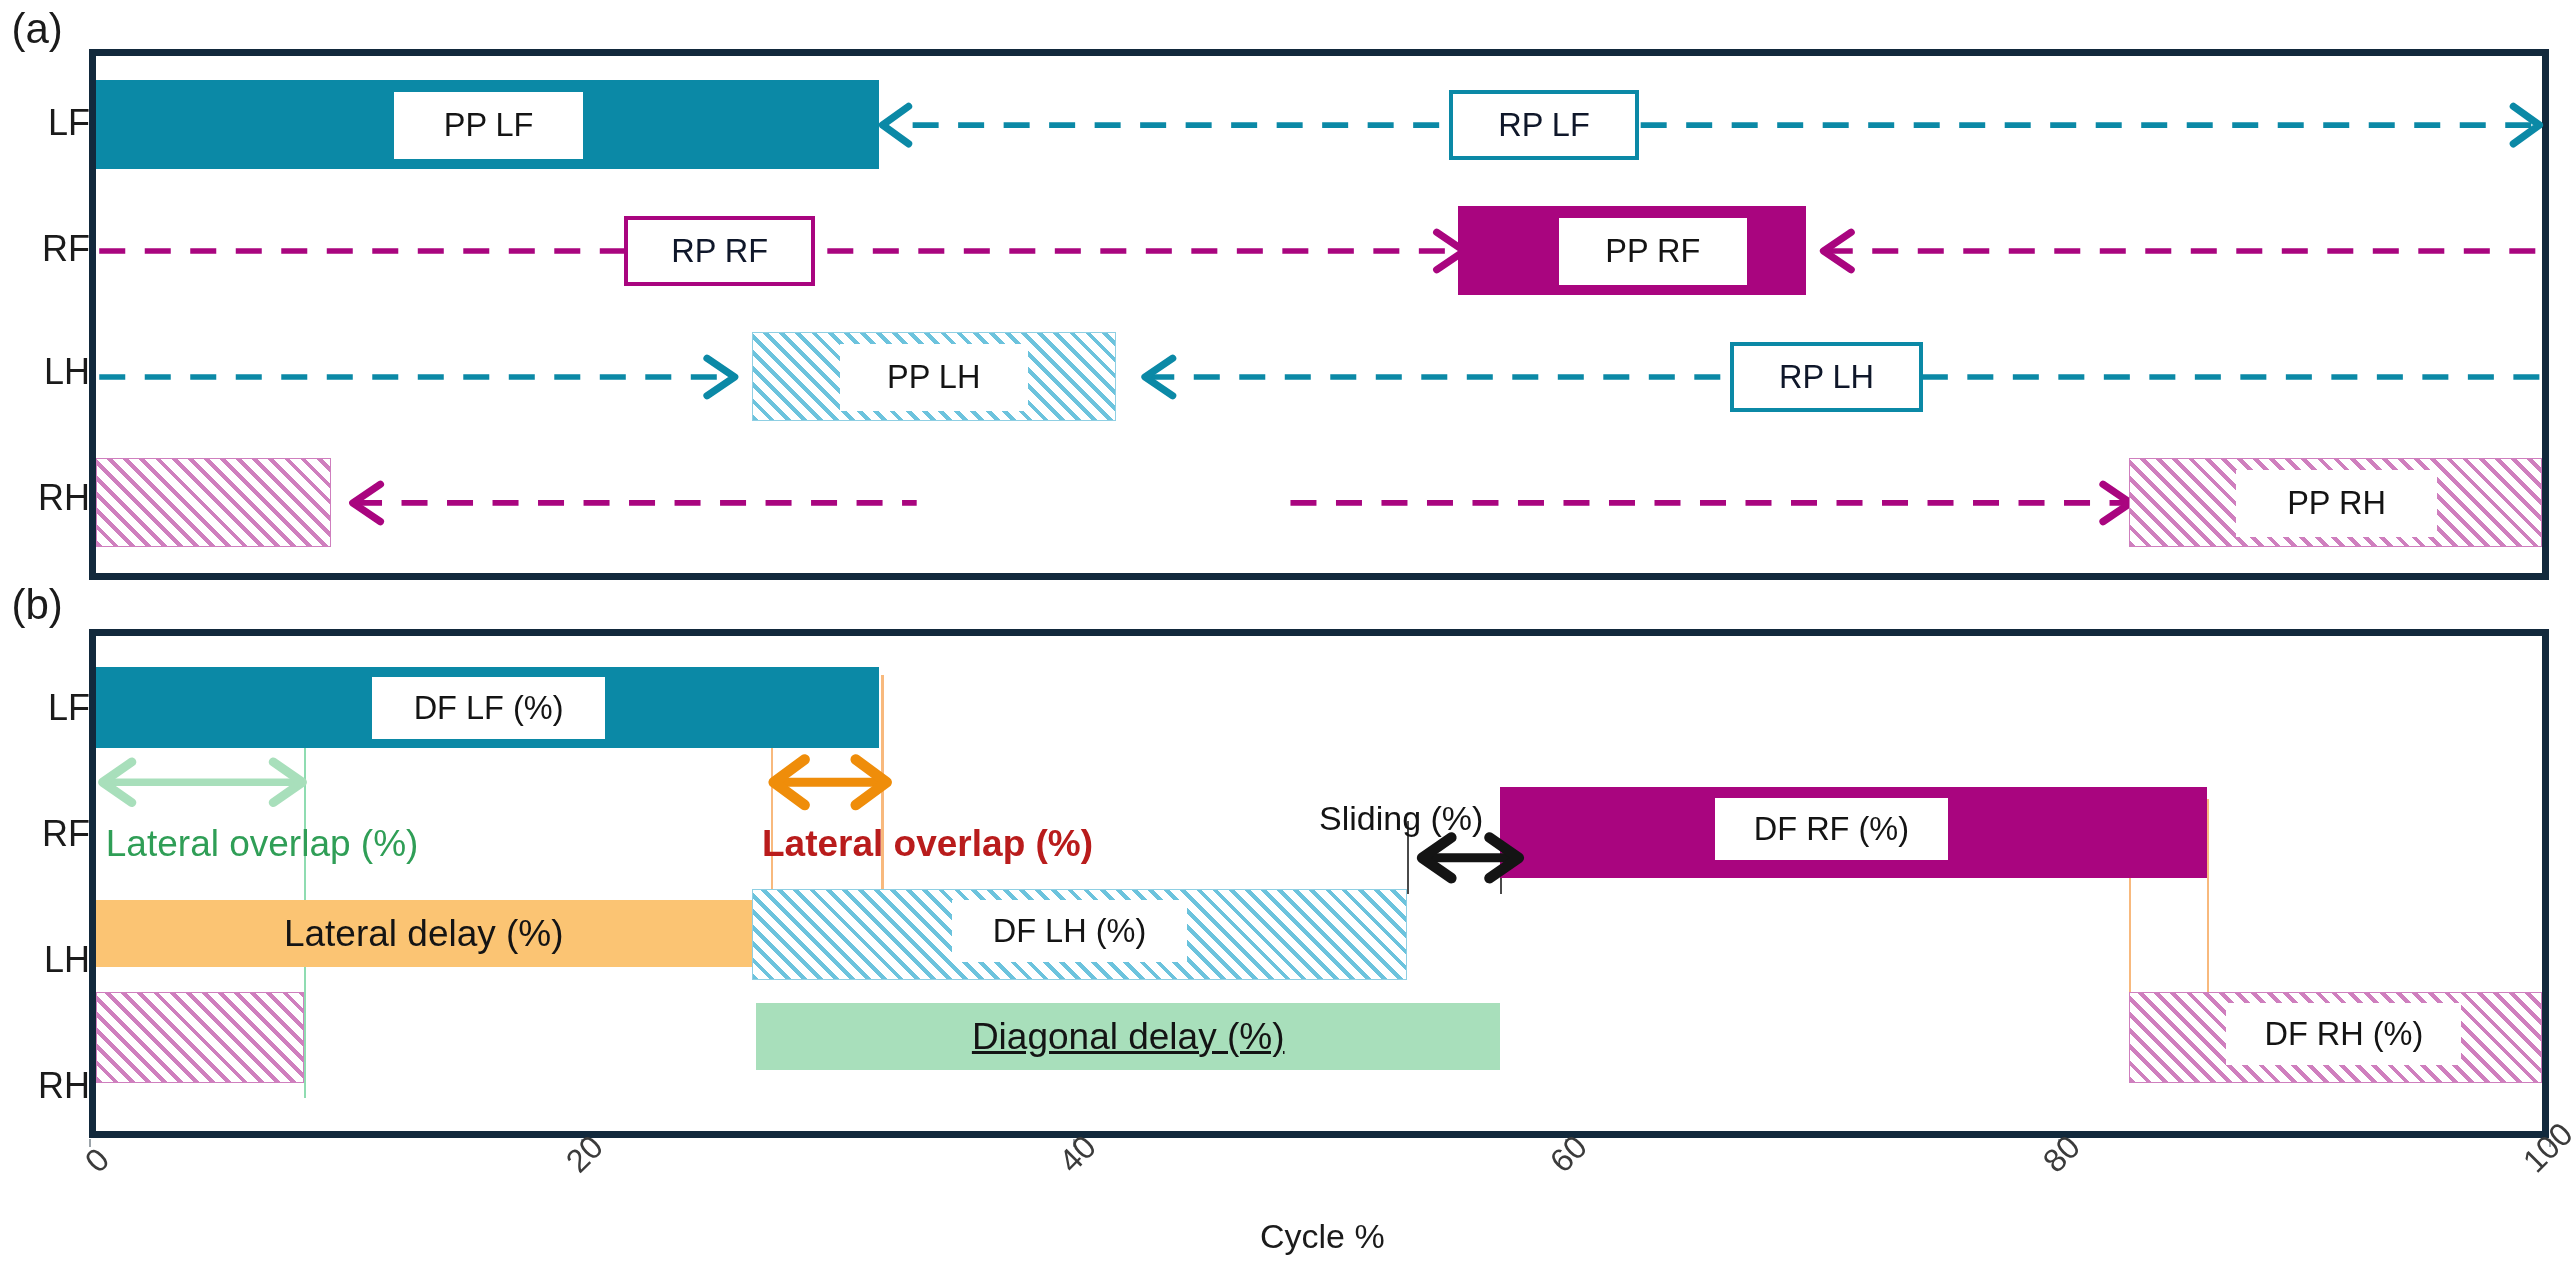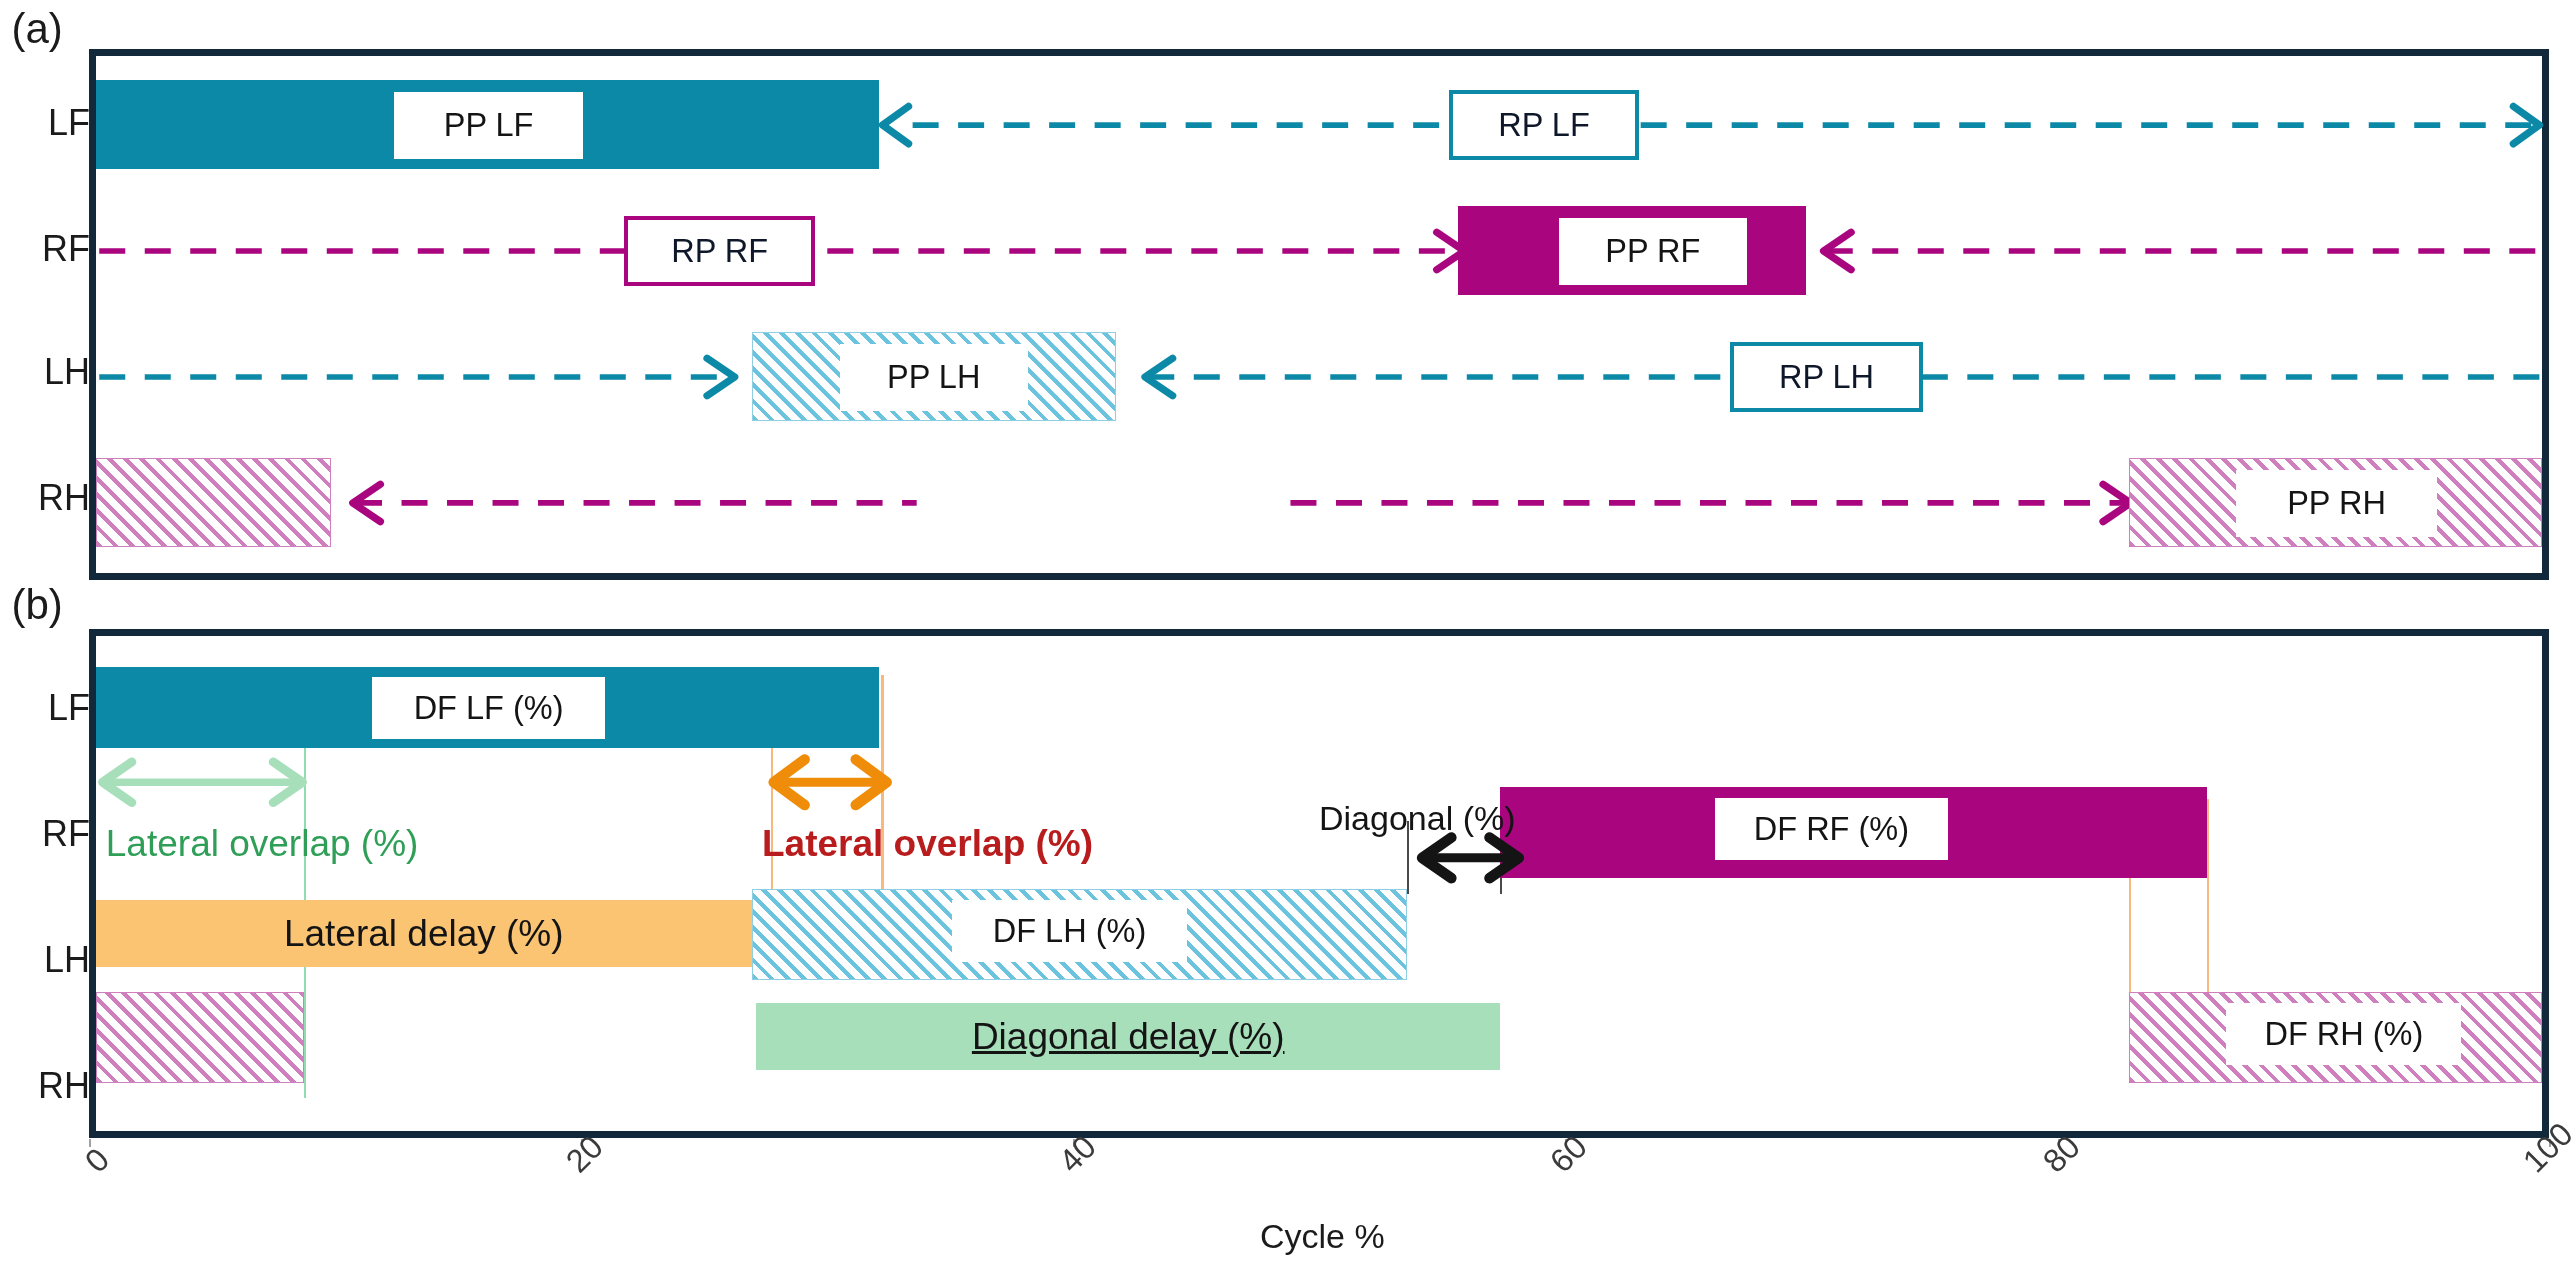--- a/index.html
+++ b/index.html
@@ -142,21 +142,21 @@
     <div class="annotext" style="left:666px;top:187px;color:#b91c1c;font-weight:bold;">Lateral overlap (%)</div>
 
     <div class="bar solid-magenta" style="left:57.4%;width:28.9%;top:151px;height:91px;"></div>
     <div class="chip" style="left:66.2%;width:9.5%;top:162px;height:62px;">DF RF (%)</div>
 
     <svg class="abs" style="left:0;top:0;width:2445px;height:494px;" viewBox="0 0 3009 608" width="2445" height="494">
       <line x1="1638" y1="273" x2="1745" y2="273" stroke="#141414" stroke-width="11"></line>
       <polyline points="1668,248 1632,273 1668,298" fill="none" stroke="#141414" stroke-width="13" stroke-linecap="round" stroke-linejoin="round"></polyline>
       <polyline points="1715,248 1751,273 1715,298" fill="none" stroke="#141414" stroke-width="13" stroke-linecap="round" stroke-linejoin="round"></polyline>
     </svg>
-    <div class="annotext" style="left:1223px;top:163px;color:#141414;font-size:34px;">Diagonal (%)</div>
+    <div class="annotext" style="left:1223px;top:163px;color:#141414;font-size:34px;">Sliding (%)</div>
 
     <div class="annobar" style="left:0%;width:26.8%;top:264px;height:67px;background:#fbc473;text-align:center;">Lateral delay  (%)</div>
     <div class="bar hatch-teal" style="left:26.8%;width:26.8%;top:253px;height:91px;"></div>
     <div class="chip" style="left:35.0%;width:9.6%;top:264px;height:62px;">DF LH (%)</div>
 
     <div class="annobar" style="left:27.0%;width:30.4%;top:367px;height:67px;background:#a8dfbb;text-decoration:underline;">Diagonal delay  (%)</div>
     <div class="bar hatch-magenta" style="left:0%;width:8.5%;top:356px;height:91px;"></div>
     <div class="bar hatch-magenta" style="left:83.1%;width:16.9%;top:356px;height:91px;"></div>
     <div class="chip" style="left:87.1%;width:9.6%;top:367px;height:62px;">DF RH (%)</div>
 

